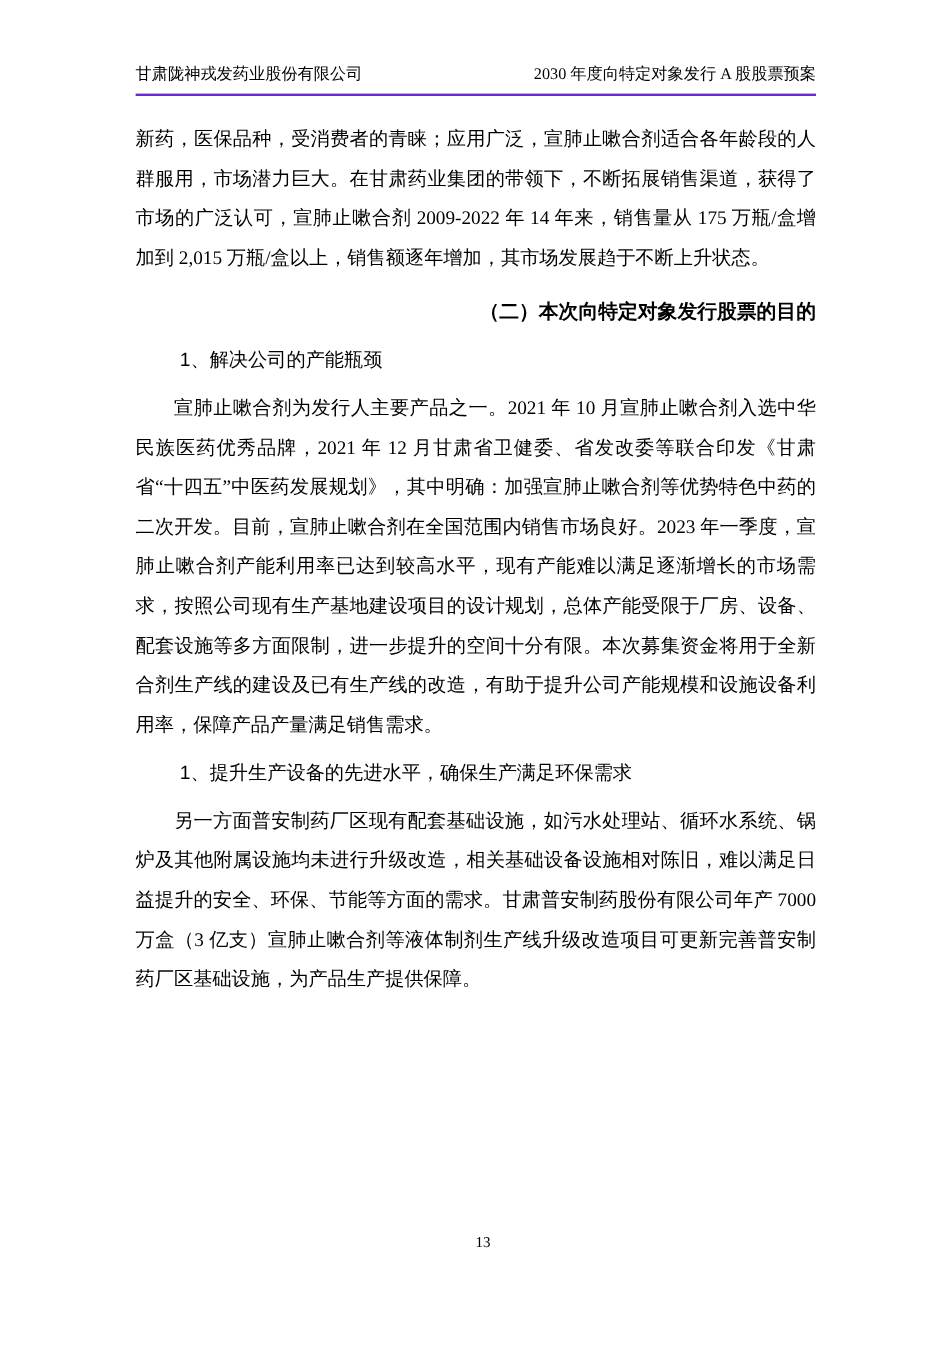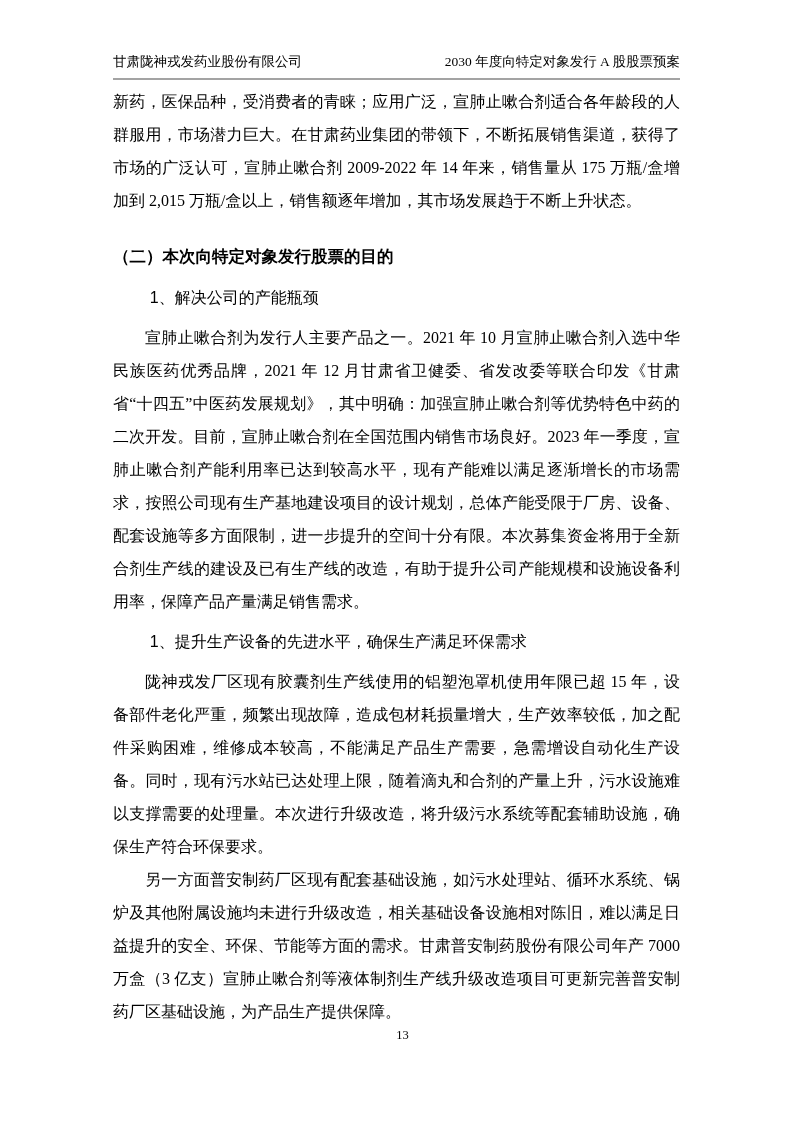--- a/index.html
+++ b/index.html
@@ -18,45 +18,46 @@
     font-family: "Liberation Serif", "DejaVu Serif", serif;
     overflow: hidden;
   }
   .header {
     display: flex;
     justify-content: space-between;
     align-items: flex-end;
     font-size: 13.5px;
     line-height: 19px;
     padding-bottom: 7px;
-    border-bottom: 2px solid #a3a3a3;
+    border-bottom: 2px solid #6d28d9;
   }
   .header span {
     white-space: nowrap;
   }
   .doc-body {
-    padding-top: 5px;
+    padding-top: 20px;
   }
   .para {
     margin: 0;
     font-size: 16px;
     line-height: 33px;
     text-align: justify;
     text-indent: 2em;
   }
   .para.no-indent {
     text-indent: 0;
   }
   .section-heading {
-    margin: 24px 0 0 0;
+    margin: 12px 0 0 0;
     font-size: 16.5px;
     line-height: 33px;
     font-weight: bold;
-    font-family: Liberation Mono, monospace;
+    font-family: Liberation Sans, sans-serif;
     text-indent: 0;
+    text-align: right;
   }
   .sub-heading {
     margin: 7px 0 7px 0;
     font-size: 16px;
     line-height: 33px;
     font-weight: normal;
     font-family: "Liberation Sans", "DejaVu Sans", sans-serif;
     text-indent: 2.3em;
   }
   .footer {
@@ -84,21 +85,20 @@
     <p class="para no-indent">新药，医保品种，受消费者的青睐；应用广泛，宣肺止嗽合剂适合各年龄段的人群服用，市场潜力巨大。在甘肃药业集团的带领下，不断拓展销售渠道，获得了市场的广泛认可，宣肺止嗽合剂 2009-2022 年 14 年来，销售量从 175 万瓶/盒增加到 2,015 万瓶/盒以上，销售额逐年增加，其市场发展趋于不断上升状态。</p>
 
     <h2 class="section-heading">（二）本次向特定对象发行股票的目的</h2>
 
     <h3 class="sub-heading">1、解决公司的产能瓶颈</h3>
 
     <p class="para">宣肺止嗽合剂为发行人主要产品之一。2021 年 10 月宣肺止嗽合剂入选中华民族医药优秀品牌，2021 年 12 月甘肃省卫健委、省发改委等联合印发《甘肃省“十四五”中医药发展规划》，其中明确：加强宣肺止嗽合剂等优势特色中药的二次开发。目前，宣肺止嗽合剂在全国范围内销售市场良好。2023 年一季度，宣肺止嗽合剂产能利用率已达到较高水平，现有产能难以满足逐渐增长的市场需求，按照公司现有生产基地建设项目的设计规划，总体产能受限于厂房、设备、配套设施等多方面限制，进一步提升的空间十分有限。本次募集资金将用于全新合剂生产线的建设及已有生产线的改造，有助于提升公司产能规模和设施设备利用率，保障产品产量满足销售需求。</p>
 
     <h3 class="sub-heading">1、提升生产设备的先进水平，确保生产满足环保需求</h3>
 
-    <p class="para">陇神戎发厂区现有胶囊剂生产线使用的铝塑泡罩机使用年限已超 15 年，设备部件老化严重，频繁出现故障，造成包材耗损量增大，生产效率较低，加之配件采购困难，维修成本较高，不能满足产品生产需要，急需增设自动化生产设备。同时，现有污水站已达处理上限，随着滴丸和合剂的产量上升，污水设施难以支撑需要的处理量。本次进行升级改造，将升级污水系统等配套辅助设施，确保生产符合环保要求。</p>
 
     <p class="para">另一方面普安制药厂区现有配套基础设施，如污水处理站、循环水系统、锅炉及其他附属设施均未进行升级改造，相关基础设备设施相对陈旧，难以满足日益提升的安全、环保、节能等方面的需求。甘肃普安制药股份有限公司年产 7000 万盒（3 亿支）宣肺止嗽合剂等液体制剂生产线升级改造项目可更新完善普安制药厂区基础设施，为产品生产提供保障。</p>
 
   </div>
 
   <div class="footer">
     <span>13</span>
   </div>
 
 </div>

